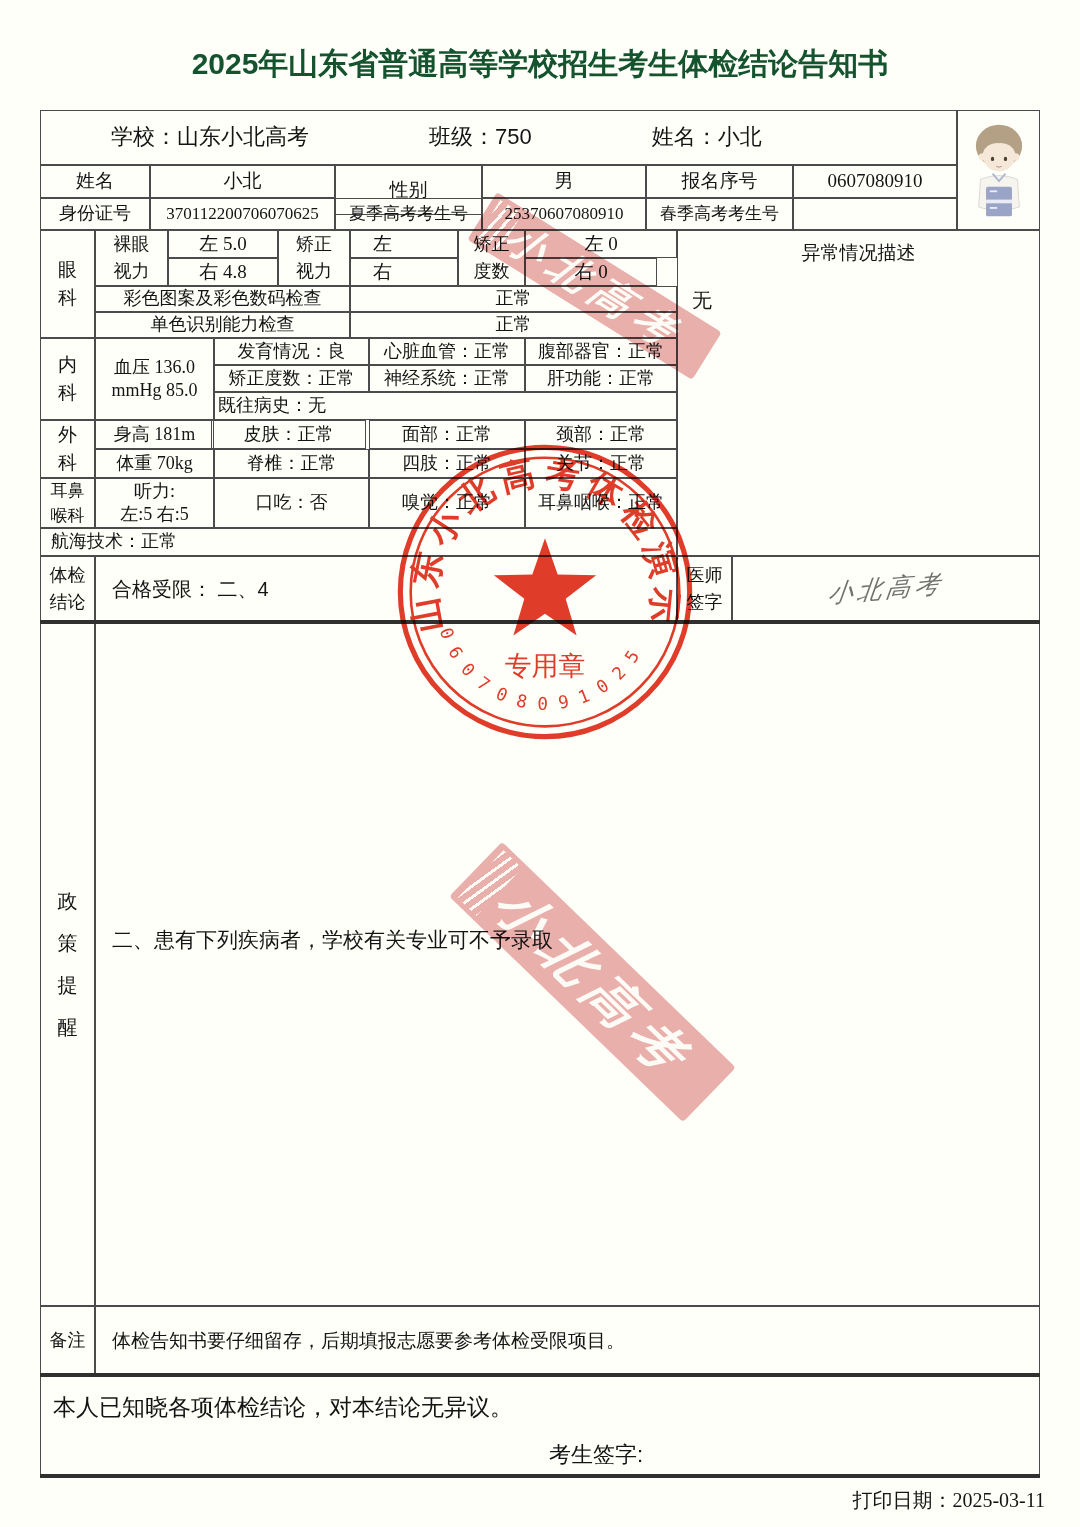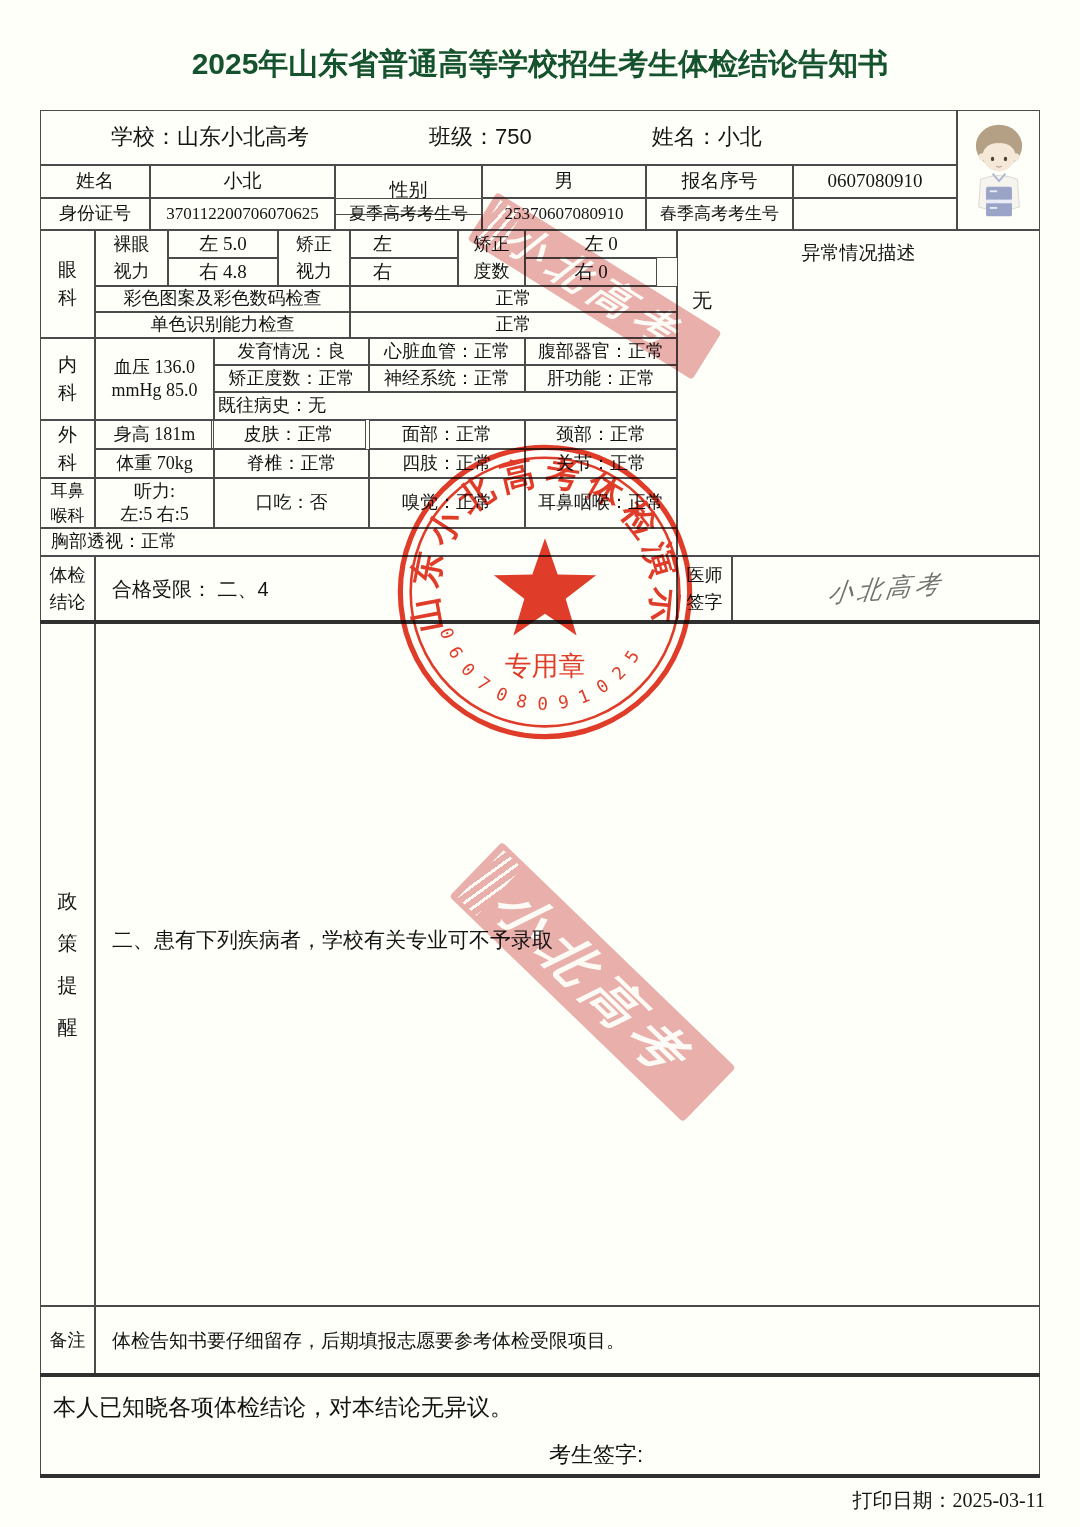--- a/index.html
+++ b/index.html
@@ -131,21 +131,21 @@
     <span class="w2" style="width:2.1em">耳鼻喉科</span>
   </div>
 <div class="cell col f18" style="left:95px;top:478px;width:119px;height:50px">
   <span>听力:</span>
   <span>左:5 右:5</span>
 </div>
 <div class="cell f18" style="left:214px;top:478px;width:155px;height:50px">口吃：否</div>
 <div class="cell f18" style="left:369px;top:478px;width:156px;height:50px">嗅觉：正常</div>
 <div class="cell f18" style="left:525px;top:478px;width:152px;height:50px">耳鼻咽喉：正常</div>
 
-<div class="cell f18 leftal" style="left:40px;top:528px;width:637px;height:28px;padding-left:10px">胸部透视：正常</div>
+<div class="cell f18 leftal" style="left:40px;top:528px;width:637px;height:28px;padding-left:10px">航海技术：正常</div>
 
 <div class="cell f18" style="left:40px;top:556px;width:55px;height:66px">
     <span class="w2">体检结论</span>
   </div>
 <div class="cell bs f20 leftal" style="left:95px;top:556px;width:582px;height:66px;padding-left:16px">合格受限：  二、4</div>
 <div class="cell f18" style="left:677px;top:556px;width:55px;height:66px">
     <span class="w2">医师签字</span>
   </div>
 <div class="cell" style="left:732px;top:556px;width:308px;height:66px">
   <span class="sig">小北高考</span>

